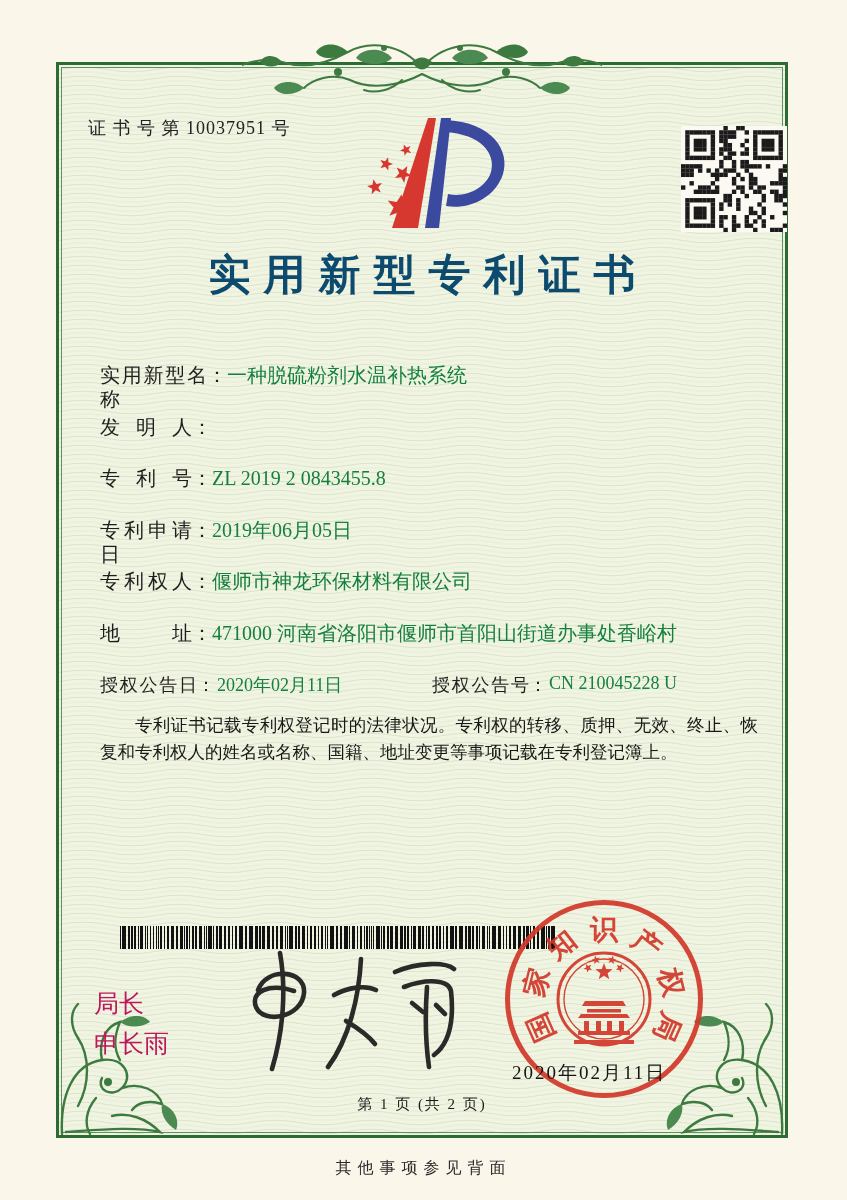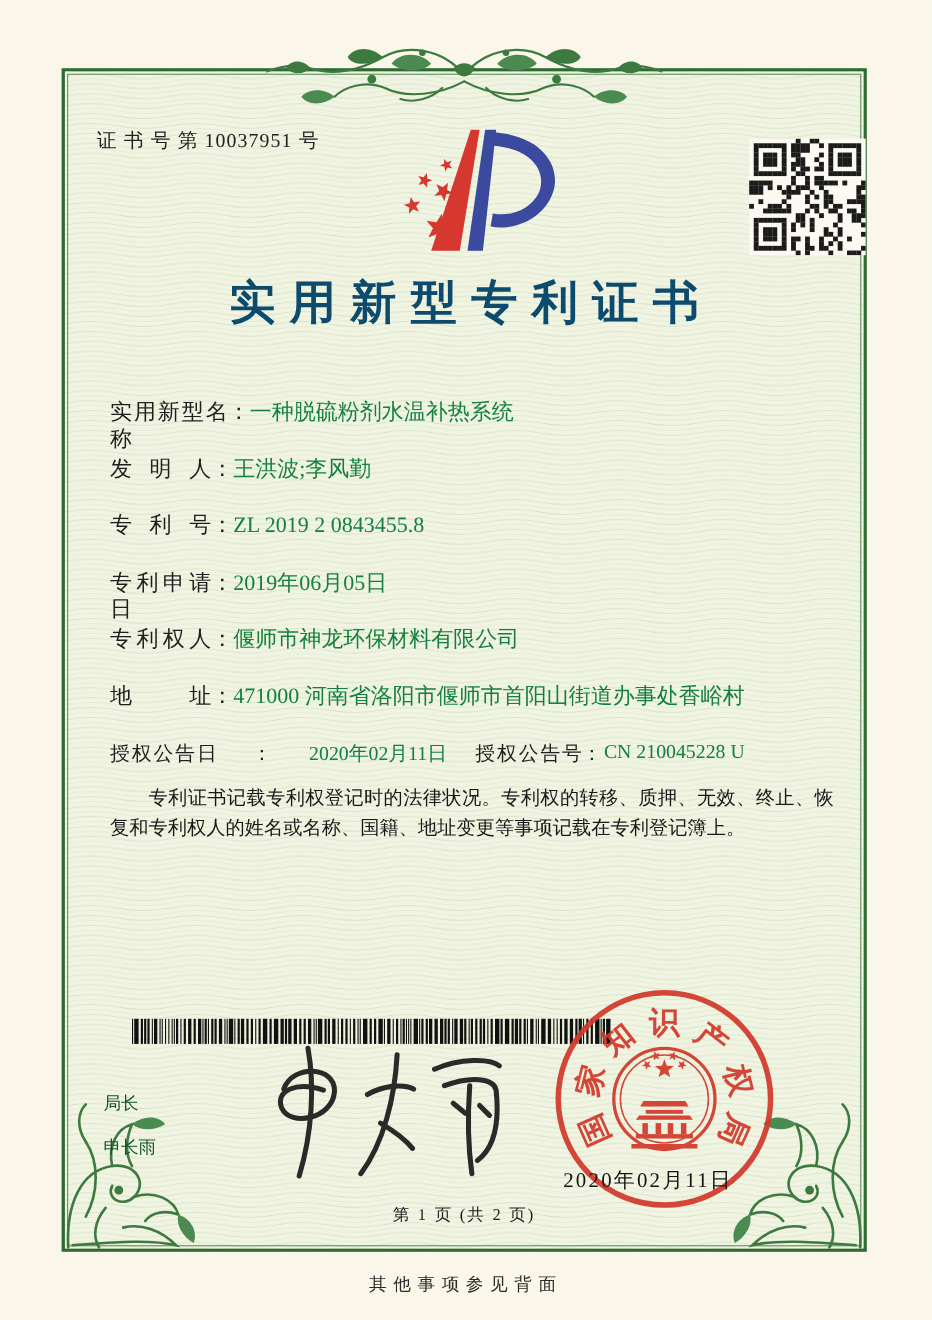--- a/index.html
+++ b/index.html
@@ -33,28 +33,28 @@
     font-size:42px;font-weight:bold;letter-spacing:13px;color:#0c4a6e;text-indent:13px;
   }
   
   .fields{position:absolute;left:100px;top:363px;width:660px;font-size:20px;}
   .frow{display:flex;height:51.5px;align-items:flex-start;line-height:24px;}
   .flabel{display:inline-block;width:92px;text-align:justify;text-align-last:justify;color:#1e1e1e;}
   .flabel.wide{width:107px;}
   .fcolon{width:16px;text-align:left;}
   .fvalue{flex:1;margin-left:4px;color:#15803d;}
   .grant-row{position:absolute;left:100px;top:673px;width:660px;font-size:18px;display:flex;}
-  .grant-left{display:flex;width:332px;gap:32px;}
+  .grant-left{display:flex;width:332px;}
   .grant-right{display:flex;}
   
   .paras{position:absolute;left:100px;top:712px;width:658px;font-size:17.5px;line-height:27px;text-align:justify;color:#181818;}
   .paras p{margin:0;text-indent:2em;}
   
   .barcode{position:absolute;left:120px;top:926px;width:440px;height:23px;}
-  .officer{position:absolute;left:94px;top:984px;font-size:16px;line-height:40px;color:#14532d;}
+  .officer{position:absolute;left:94px;top:984px;font-size:25px;line-height:40px;color:#be185d;}
   .signature{position:absolute;left:228px;top:945px;}
   .seal{position:absolute;left:505px;top:900px;width:198px;height:198px;opacity:.93;}
   .seal-ring{
     position:absolute;inset:0;border:5px solid #d2392b;border-radius:50%;
   }
   .seal-char{
     position:absolute;left:50%;top:50%;font-size:28px;font-weight:bold;color:#d2392b;
     transform-origin:0 0;font-family:"Liberation Serif","DejaVu Serif",serif;
   }
   .seal-emblem{position:absolute;left:50%;top:50%;transform:translate(-50%,-50%);}
@@ -413,21 +413,20 @@
 
 <div class="fields">
   <div class="frow">
     <span class="flabel wide">实用新型名称</span>
       <span class="fcolon">：</span>
     <span class="fvalue">一种脱硫粉剂水温补热系统</span>
   </div>
   <div class="frow">
     <span class="flabel">发明人</span>
       <span class="fcolon">：</span>
-    <span class="fvalue">王洪波;李风勤</span>
   </div>
   <div class="frow">
     <span class="flabel">专利号</span>
       <span class="fcolon">：</span>
     <span class="fvalue">ZL 2019 2 0843455.8</span>
   </div>
   <div class="frow">
     <span class="flabel">专利申请日</span>
       <span class="fcolon">：</span>
     <span class="fvalue">2019年06月05日</span>

